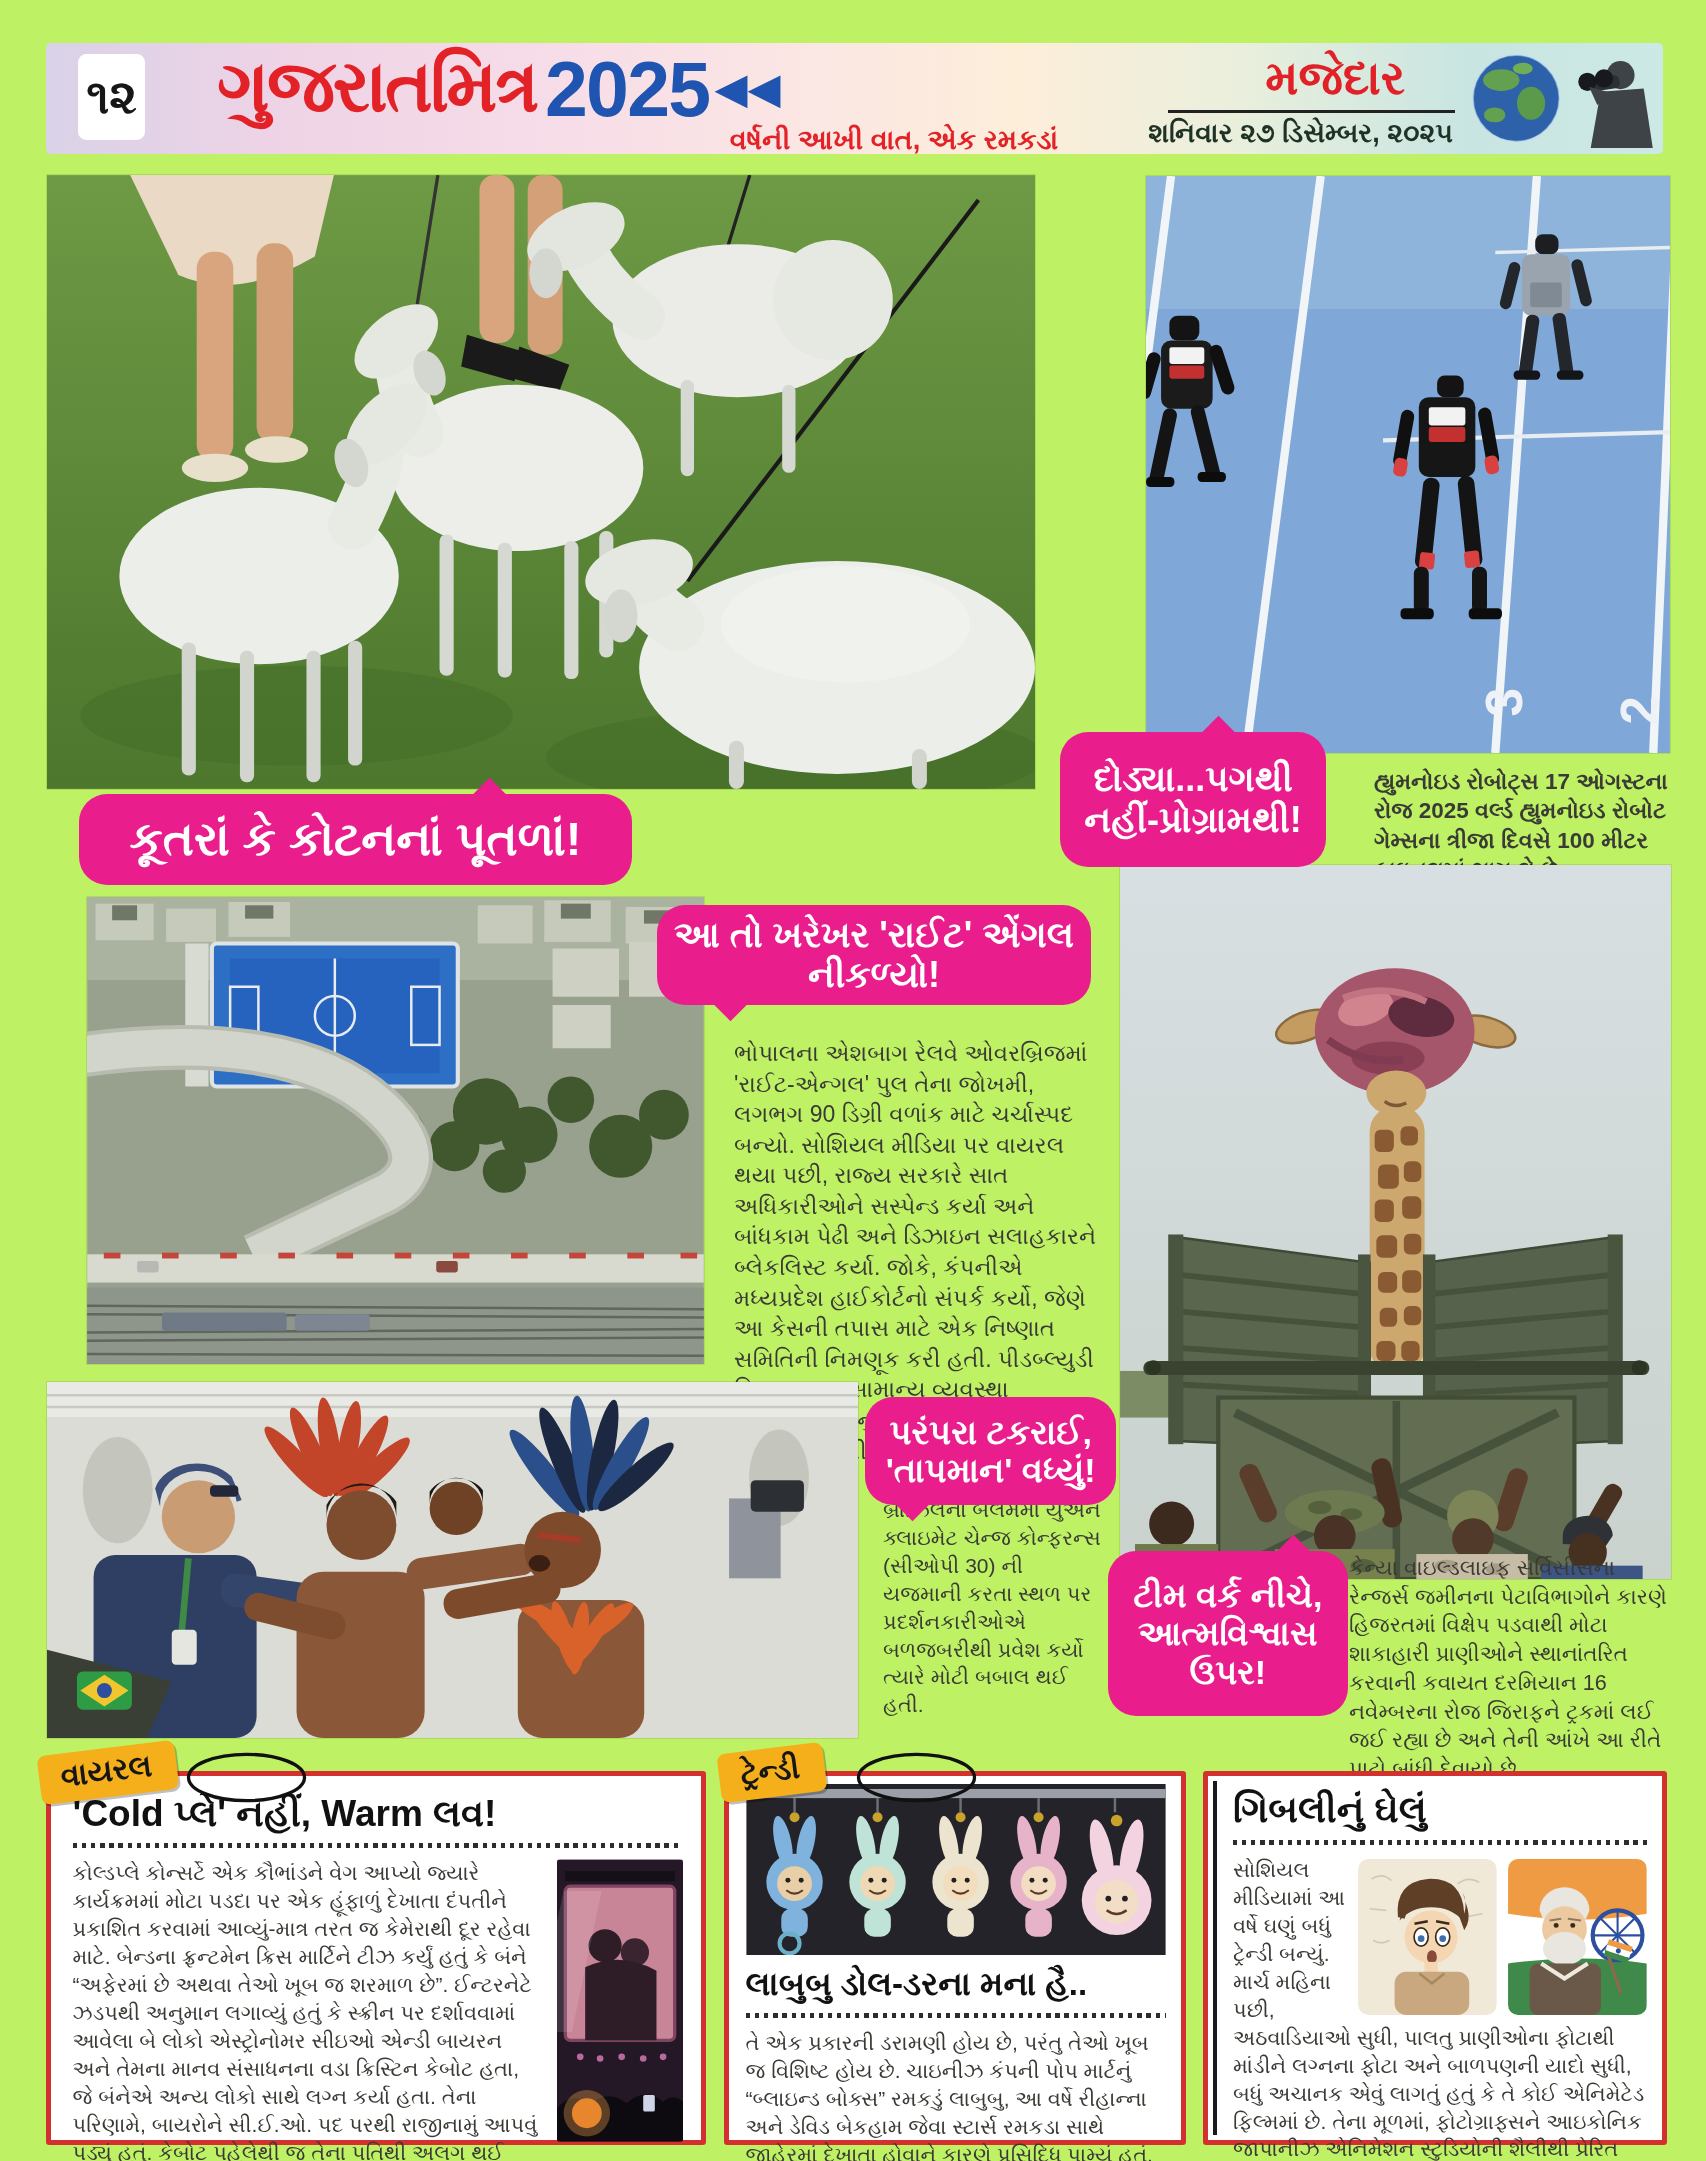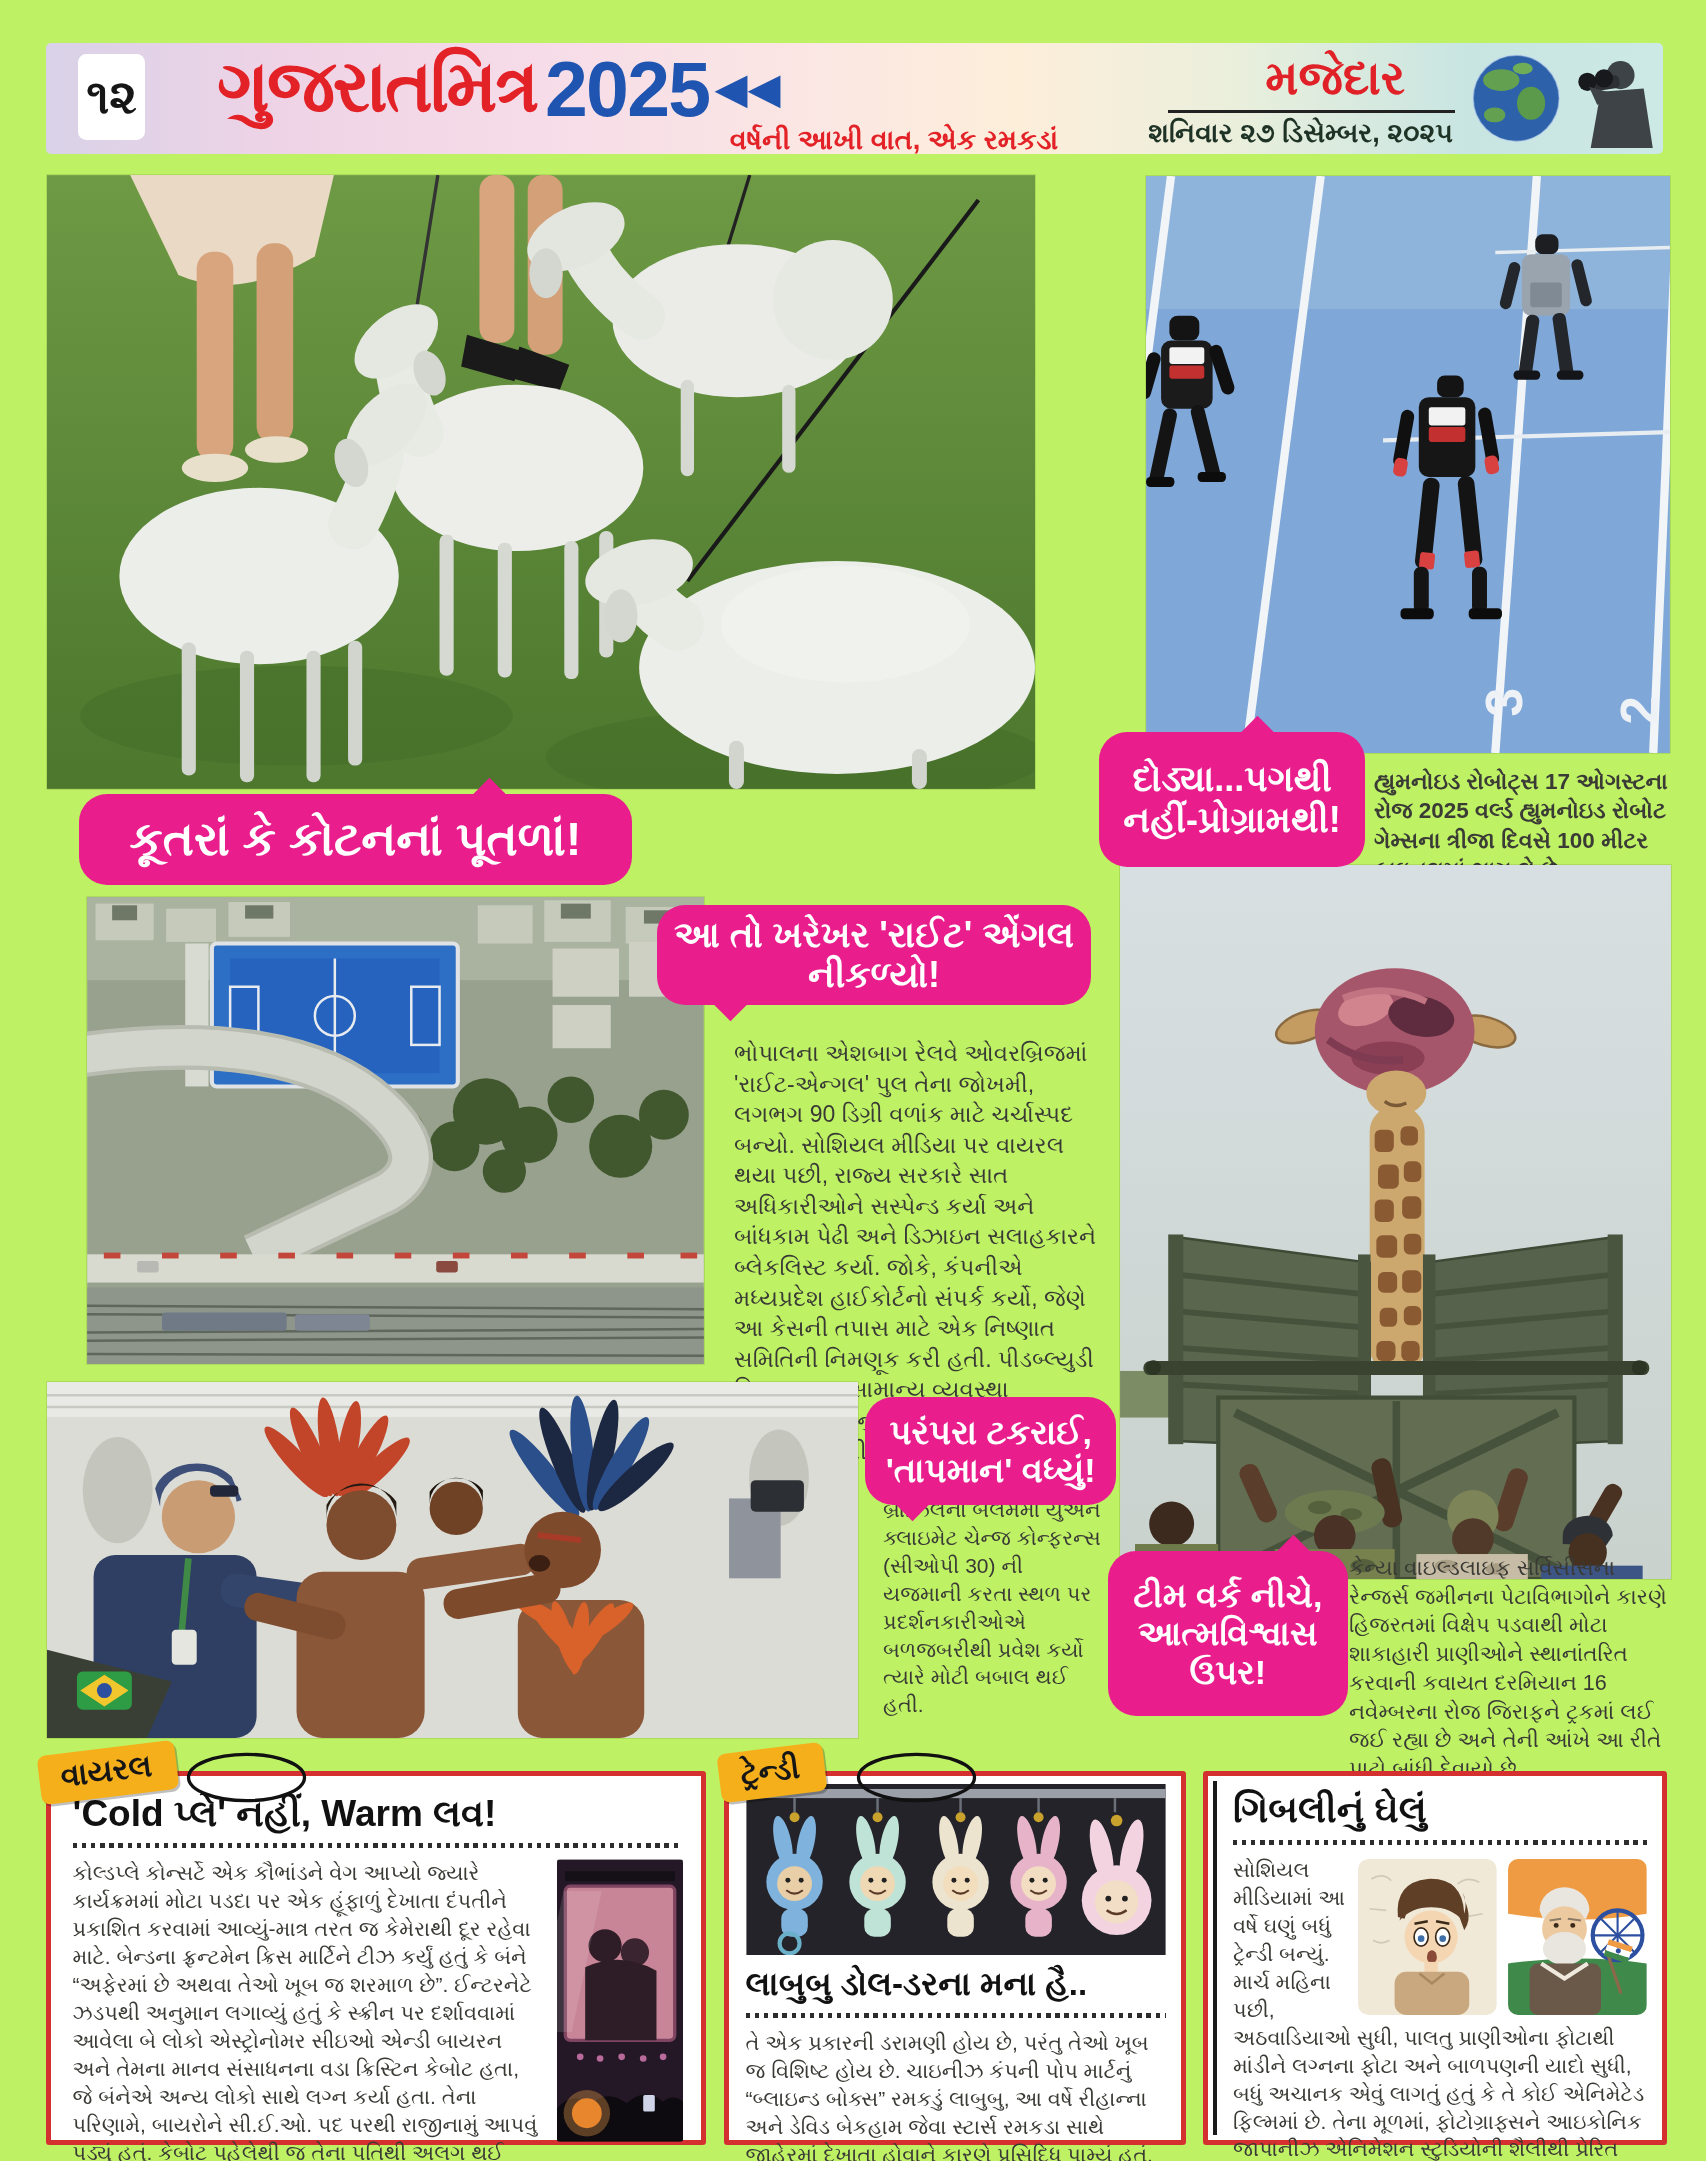--- a/index.html
+++ b/index.html
@@ -196,21 +196,21 @@
       <rect x="452" y="94" width="58" height="74" rx="11" fill="#9aa4ae"></rect>
       <rect x="462" y="128" width="38" height="30" rx="3" fill="#7f8a95"></rect>
       <rect x="438" y="102" width="14" height="58" rx="7" fill="#23262a" transform="rotate(14 438 102)"></rect>
       <rect x="510" y="102" width="14" height="58" rx="7" fill="#23262a" transform="rotate(-14 510 102)"></rect>
       <rect x="458" y="166" width="16" height="78" rx="7" fill="#23262a" transform="rotate(8 458 166)"></rect>
       <rect x="488" y="166" width="16" height="78" rx="7" fill="#23262a" transform="rotate(-8 488 166)"></rect>
       <rect x="442" y="234" width="32" height="11" rx="5" fill="#141518"></rect>
       <rect x="494" y="234" width="32" height="11" rx="5" fill="#141518"></rect>
     </g>
   </svg>
-  <div class="bubble tail-tl abs" style="left:1099px;top:732px;width:243px;height:135px;font-size:36px;padding:0 11.6px;">
+  <div class="bubble tail-tl abs" style="left:1060px;top:732px;width:243px;height:135px;font-size:36px;padding:0 11.6px;">
     <span>દોડ્યા...પગથી નહીં-પ્રોગ્રામથી!</span>
   </div>
   <div class="caption abs" style="left:1374px;top:767px;width:306px;font-size:22.5px;">હ્યુમનોઇડ રોબોટ્સ 17 ઓગસ્ટના રોજ 2025 વર્લ્ડ હ્યુમનોઇડ રોબોટ ગેમ્સના ત્રીજા દિવસે 100 મીટર ફાઇનલમાં ભાગ લે છે.</div>
 
   <svg class="abs photo" style="left:87px;top:897px;" width="617" height="467" viewBox="0 0 742 562">
     <rect width="742" height="562" fill="#98a18e"></rect>
     <rect width="742" height="100" fill="#aab3a0"></rect>
     <g fill="#c6cabb">
       <rect x="10" y="8" width="70" height="44"></rect>
         <rect x="95" y="14" width="60" height="40"></rect>

